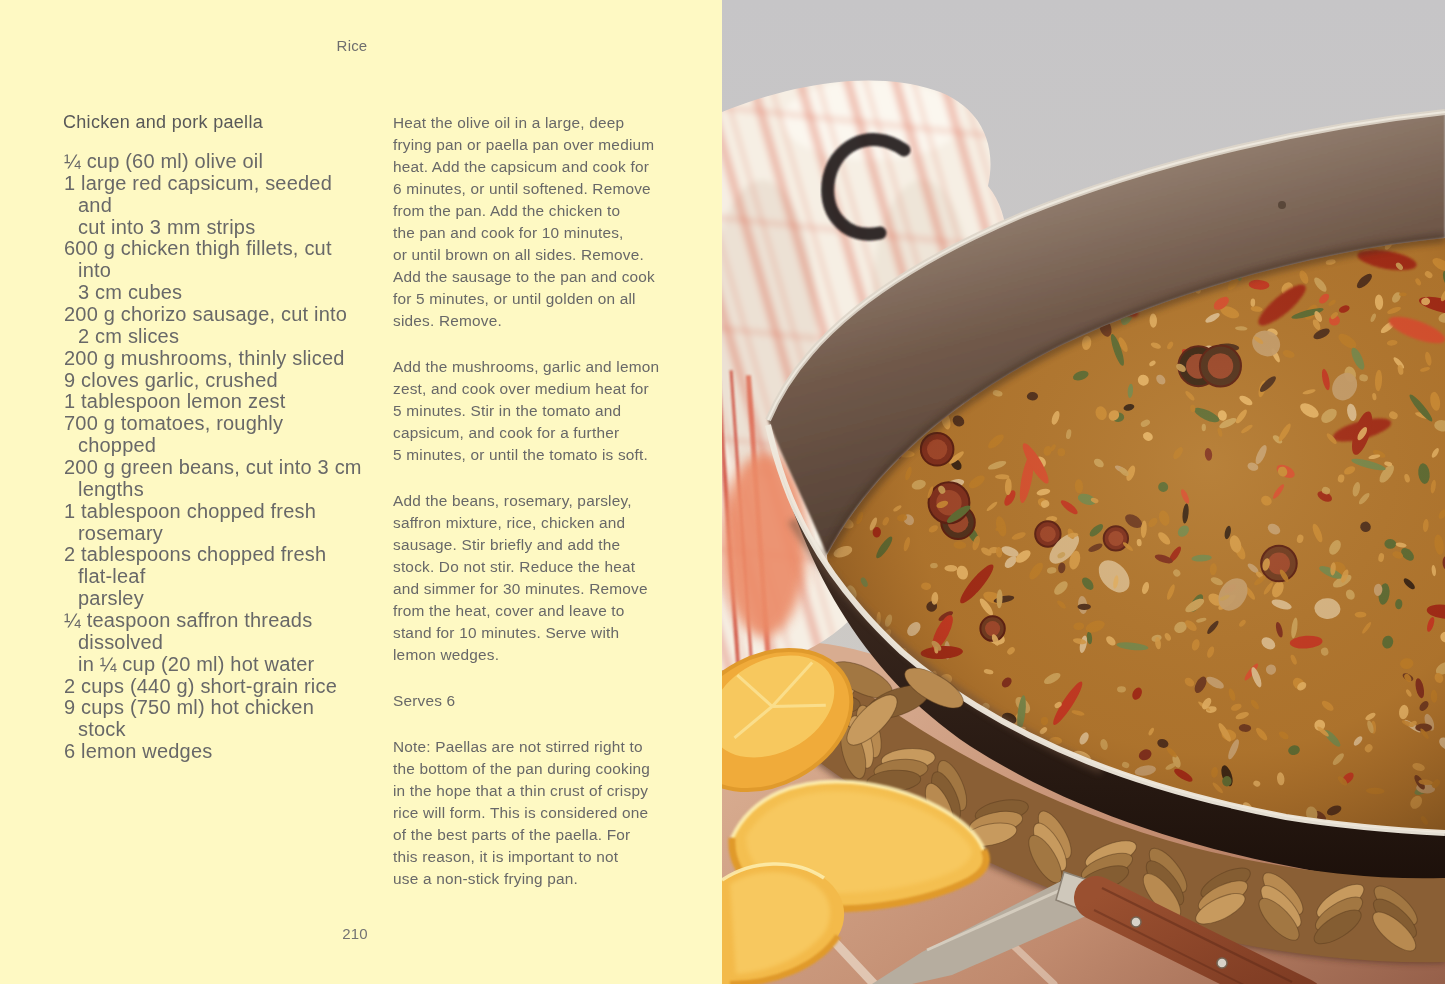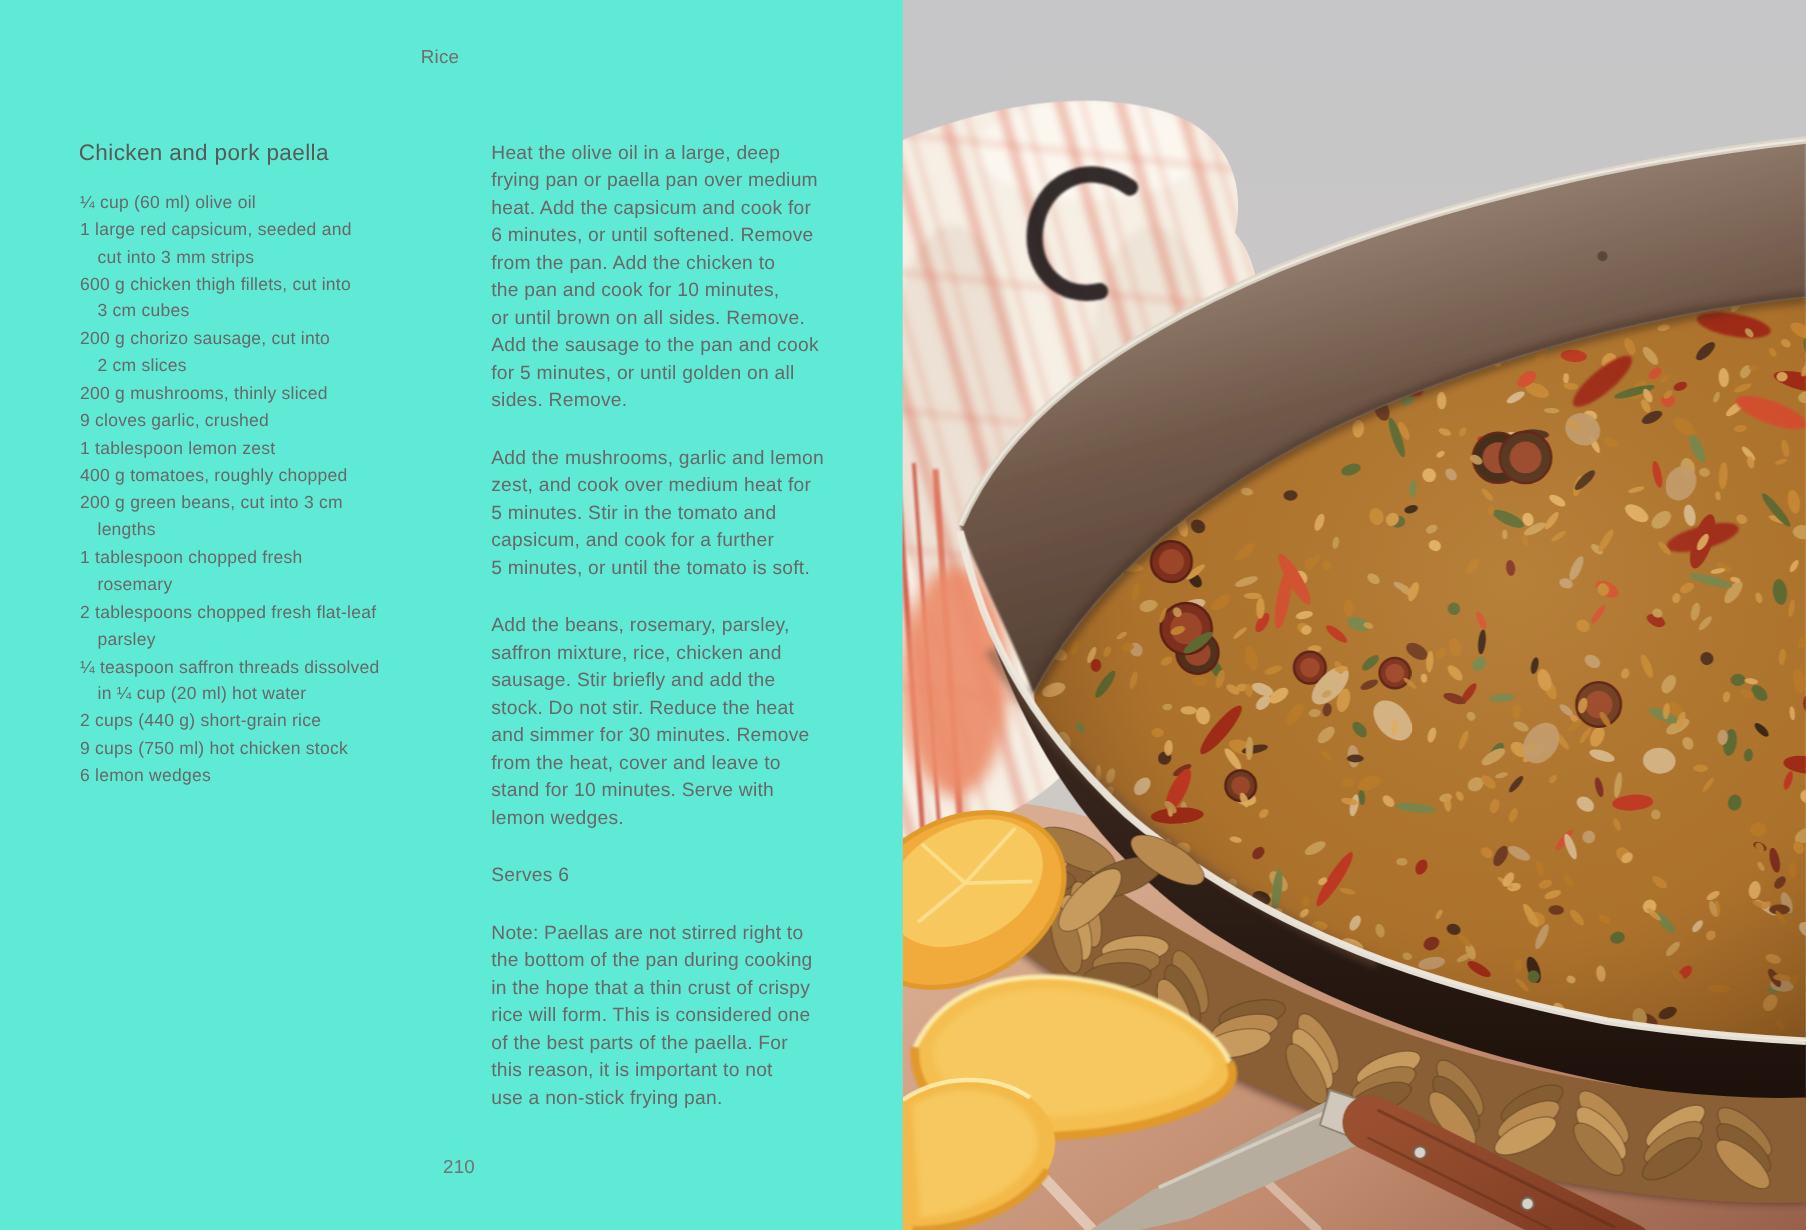--- a/index.html
+++ b/index.html
@@ -1,46 +1,46 @@
 <!DOCTYPE html>
 <html><head>
 <meta charset="utf-8">
 <style>
   html,body{margin:0;padding:0;background:#ffffff;}
-  #stage{position:relative;width:1445px;height:984px;background:#5eead4;overflow:hidden;
+  #stage{position:relative;width:1445px;height:984px;background:#fef9c3;overflow:hidden;
          font-family:"Liberation Sans","DejaVu Sans",sans-serif;}
   .txt{position:absolute;color:#686868;letter-spacing:0.2px;}
   #section-header{left:292px;top:37px;width:120px;text-align:center;font-size:15px;line-height:18px;color:#6e6e6e;}
   #recipe-title{left:63px;top:109px;font-size:18px;line-height:26px;color:#595959;letter-spacing:0.3px;}
-  #ingredients{left:64px;top:151px;width:302px;font-size:14px;}
+  #ingredients{left:64px;top:151px;width:302px;font-size:20px;}
   #ingredients .ing{white-space:pre-line;line-height:21.86px;padding-left:14px;text-indent:-14px;margin:0;}
   #method{left:368px;top:112px;width:302px;font-size:15.4px;margin-left:25px;}
   #method p{white-space:pre-line;line-height:22px;margin:0 0 24px 0;}
-  #page-number{left:330px;top:925px;width:50px;text-align:right;font-size:15px;color:#737373;}
+  #page-number{left:330px;top:925px;width:50px;text-align:center;font-size:15px;color:#737373;}
   #photo-wrap{position:absolute;left:722px;top:0;width:723px;height:984px;}
 </style>
 </head>
 <body>
 <div id="stage">
 
   <div class="txt" id="section-header">Rice</div>
   <div class="txt" id="recipe-title">Chicken and pork paella</div>
 
   <div class="txt" id="ingredients">
       <div class="ing">¼ cup (60 ml) olive oil</div>
       <div class="ing">1 large red capsicum, seeded and
 cut into 3 mm strips</div>
       <div class="ing">600 g chicken thigh fillets, cut into
 3 cm cubes</div>
       <div class="ing">200 g chorizo sausage, cut into
 2 cm slices</div>
       <div class="ing">200 g mushrooms, thinly sliced</div>
       <div class="ing">9 cloves garlic, crushed</div>
       <div class="ing">1 tablespoon lemon zest</div>
-      <div class="ing">400 g tomatoes, roughly chopped</div>
+      <div class="ing">700 g tomatoes, roughly chopped</div>
       <div class="ing">200 g green beans, cut into 3 cm
 lengths</div>
       <div class="ing">1 tablespoon chopped fresh
 rosemary</div>
       <div class="ing">2 tablespoons chopped fresh flat-leaf
 parsley</div>
       <div class="ing">¼ teaspoon saffron threads dissolved
 in ¼ cup (20 ml) hot water</div>
       <div class="ing">2 cups (440 g) short-grain rice</div>
       <div class="ing">9 cups (750 ml) hot chicken stock</div>

